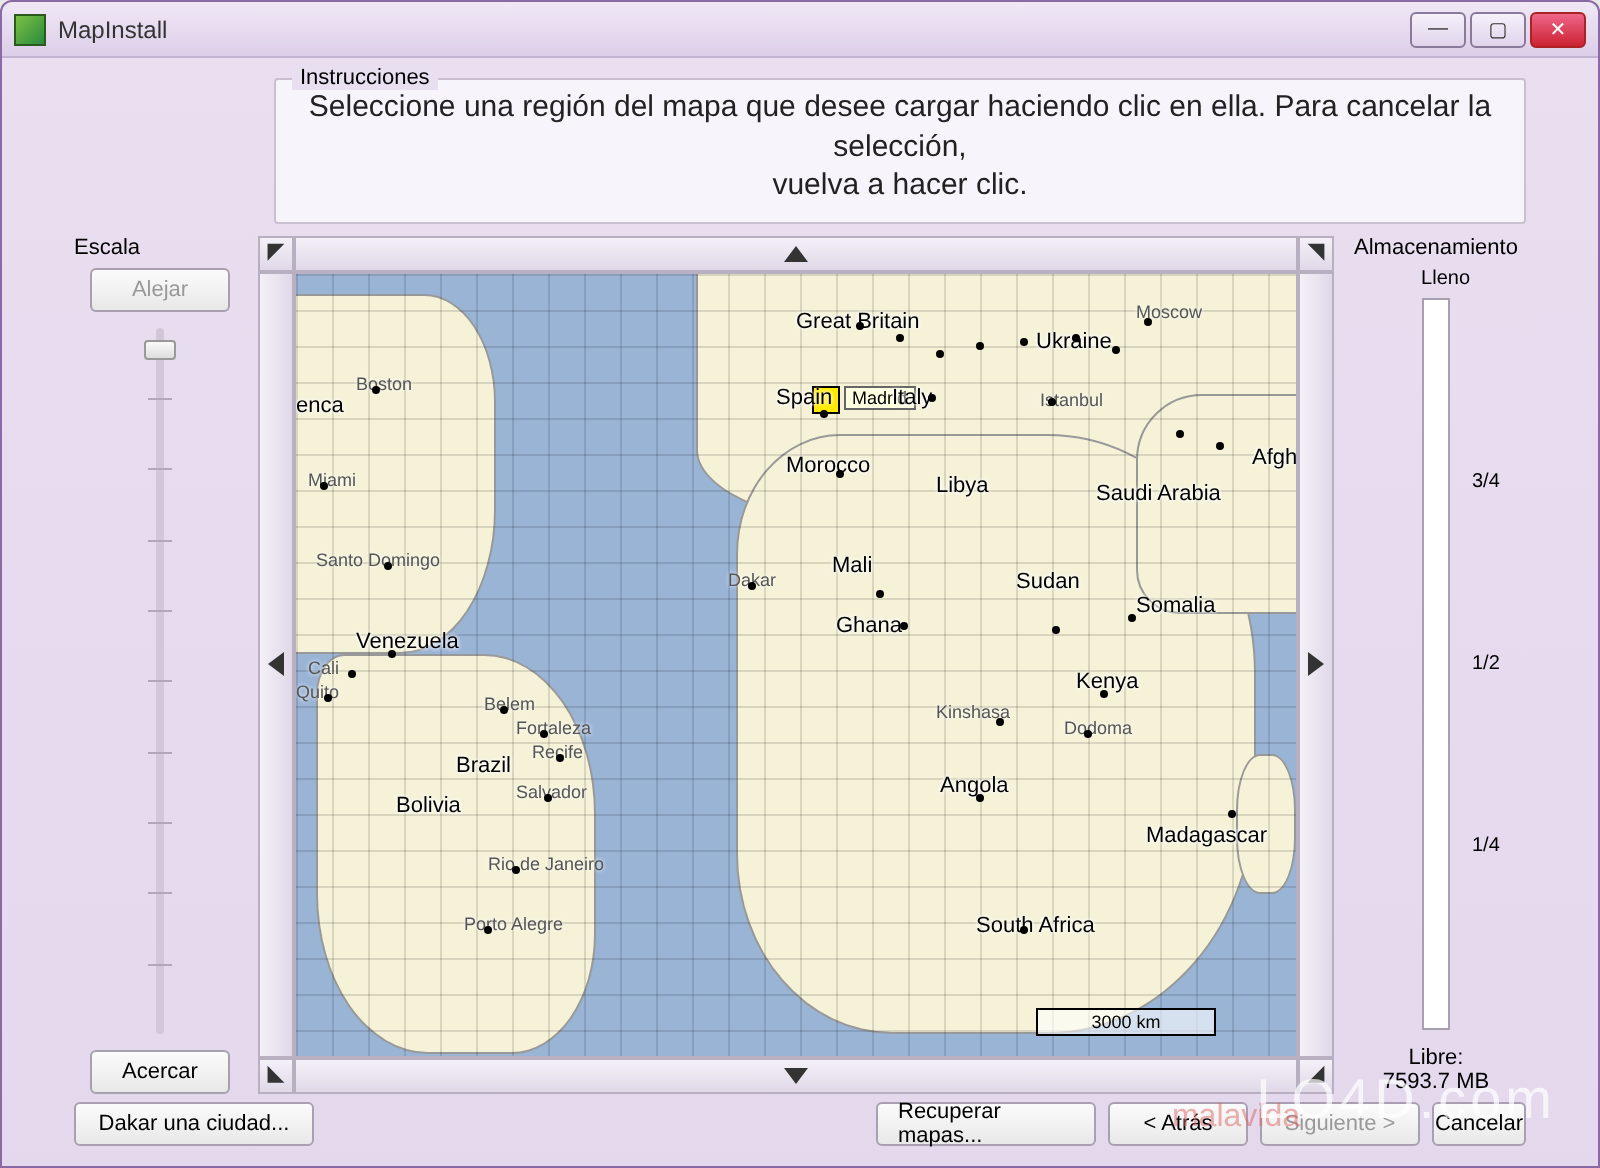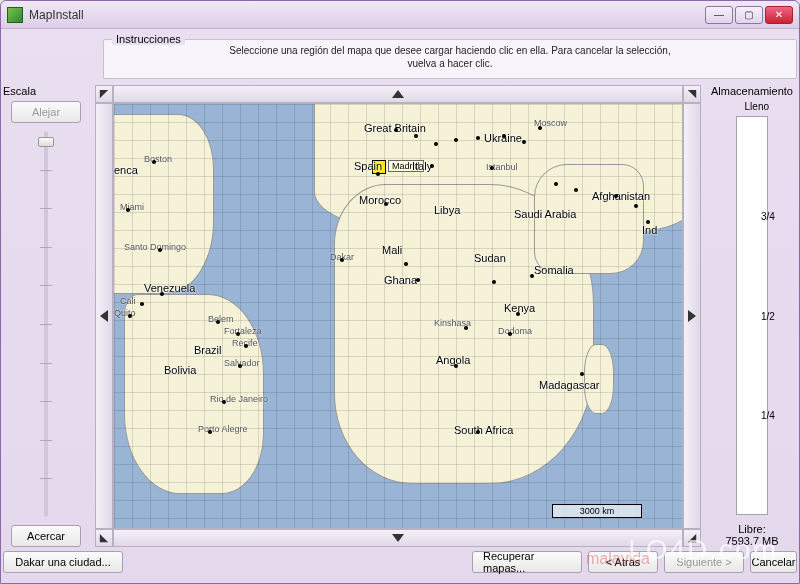--- a/index.html
+++ b/index.html
@@ -40,21 +40,21 @@
 .winbtn {
   width: 28px; height: 18px;
   border: 1px solid #8a7a9a;
   border-radius: 3px;
   background: linear-gradient(180deg, #f6f0fa, #e0d4ec);
   display: flex; align-items: center; justify-content: center;
   font-size: 10px; color: #333;
 }
 .winbtn.close { background: linear-gradient(180deg, #e68, #c23); color: #fff; border-color: #a22; }
 .content {
-  padding: 10px 2px;
+  padding: 10px 36px;
   height: calc(100% - 28px);
   display: flex;
   flex-direction: column;
 }
 .instr-box {
   border: 1px solid #c8c0d0;
   background: #f8f4fc;
   border-radius: 2px;
   padding: 4px 8px 8px;
   margin-left: 100px;
@@ -62,21 +62,21 @@
   text-align: center;
   position: relative;
 }
 .instr-box .legend {
   position: absolute;
   top: -7px; left: 8px;
   background: #e8dff0;
   padding: 0 4px;
   font-size: 11px;
 }
-.instr-box .body { font-size: 10px; line-height: 1.3; color: #222; white-space: pre-line; }
+.instr-box .body { font-size: 15px; line-height: 1.3; color: #222; white-space: pre-line; }
 .midrow {
   display: flex;
   gap: 6px;
   flex: 1;
   min-height: 0;
 }
 .scale-panel {
   width: 86px;
   display: flex;
   flex-direction: column;
@@ -208,21 +208,21 @@
   display: flex; align-items: center; justify-content: center;
 }
 .storage-panel {
   width: 90px;
   display: flex;
   flex-direction: column;
   align-items: center;
 }
 .storage-panel .label { margin-bottom: 4px; }
 .gauge {
-  width: 32px;
+  width: 14px;
   flex: 1;
   border: 1px solid #a8a0b0;
   background: #fff;
   position: relative;
   margin: 4px 0;
   text-align: center;
 }
 .gauge .tick-label {
   position: absolute;
   left: 24px;

